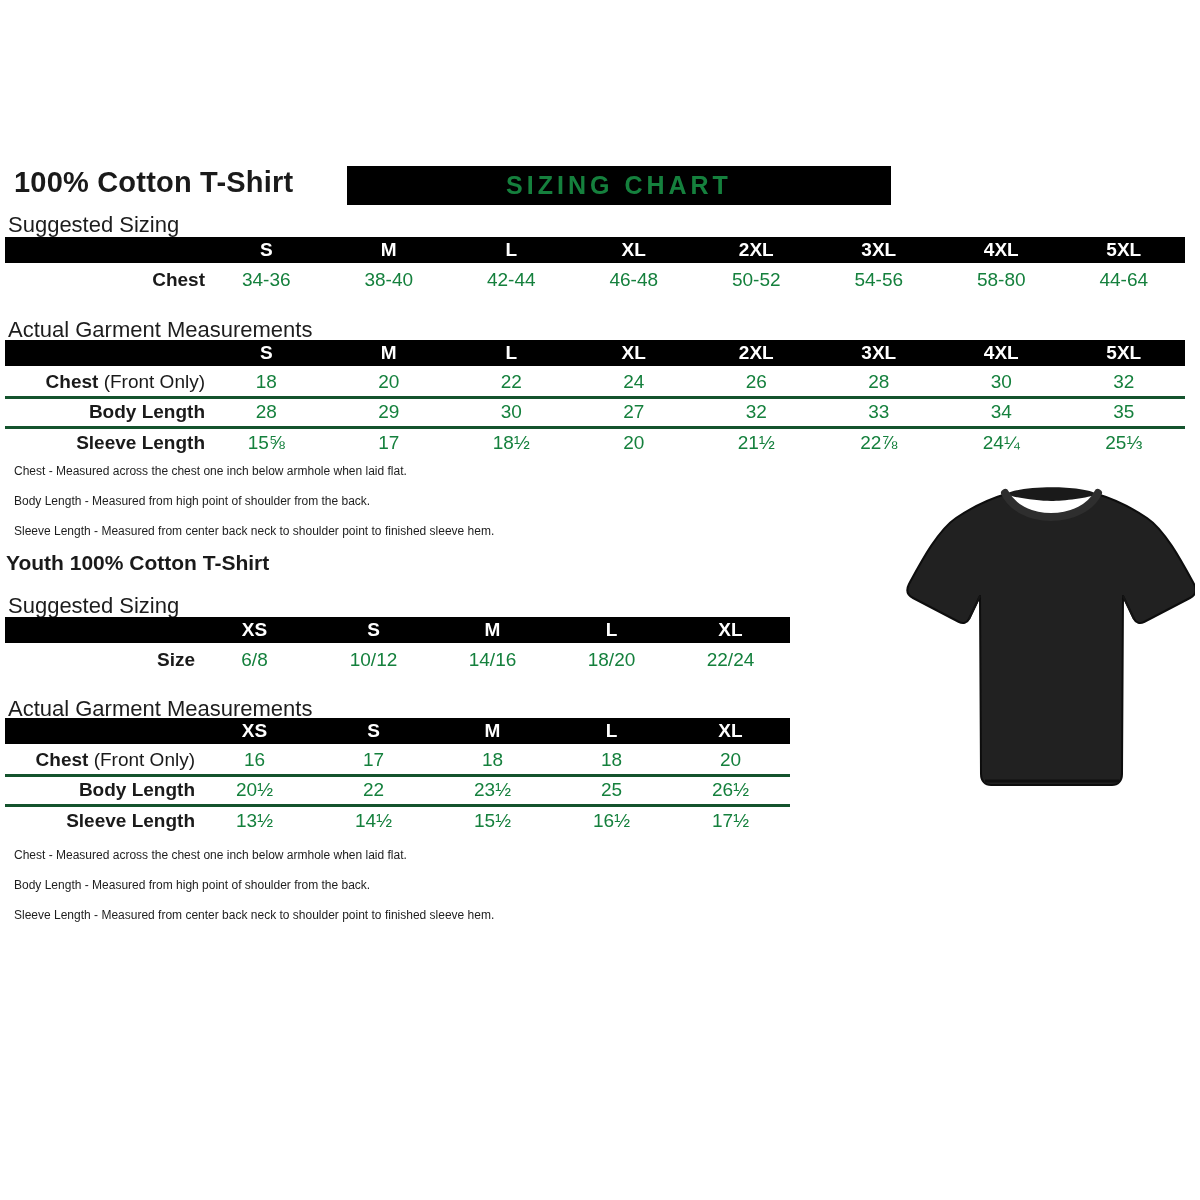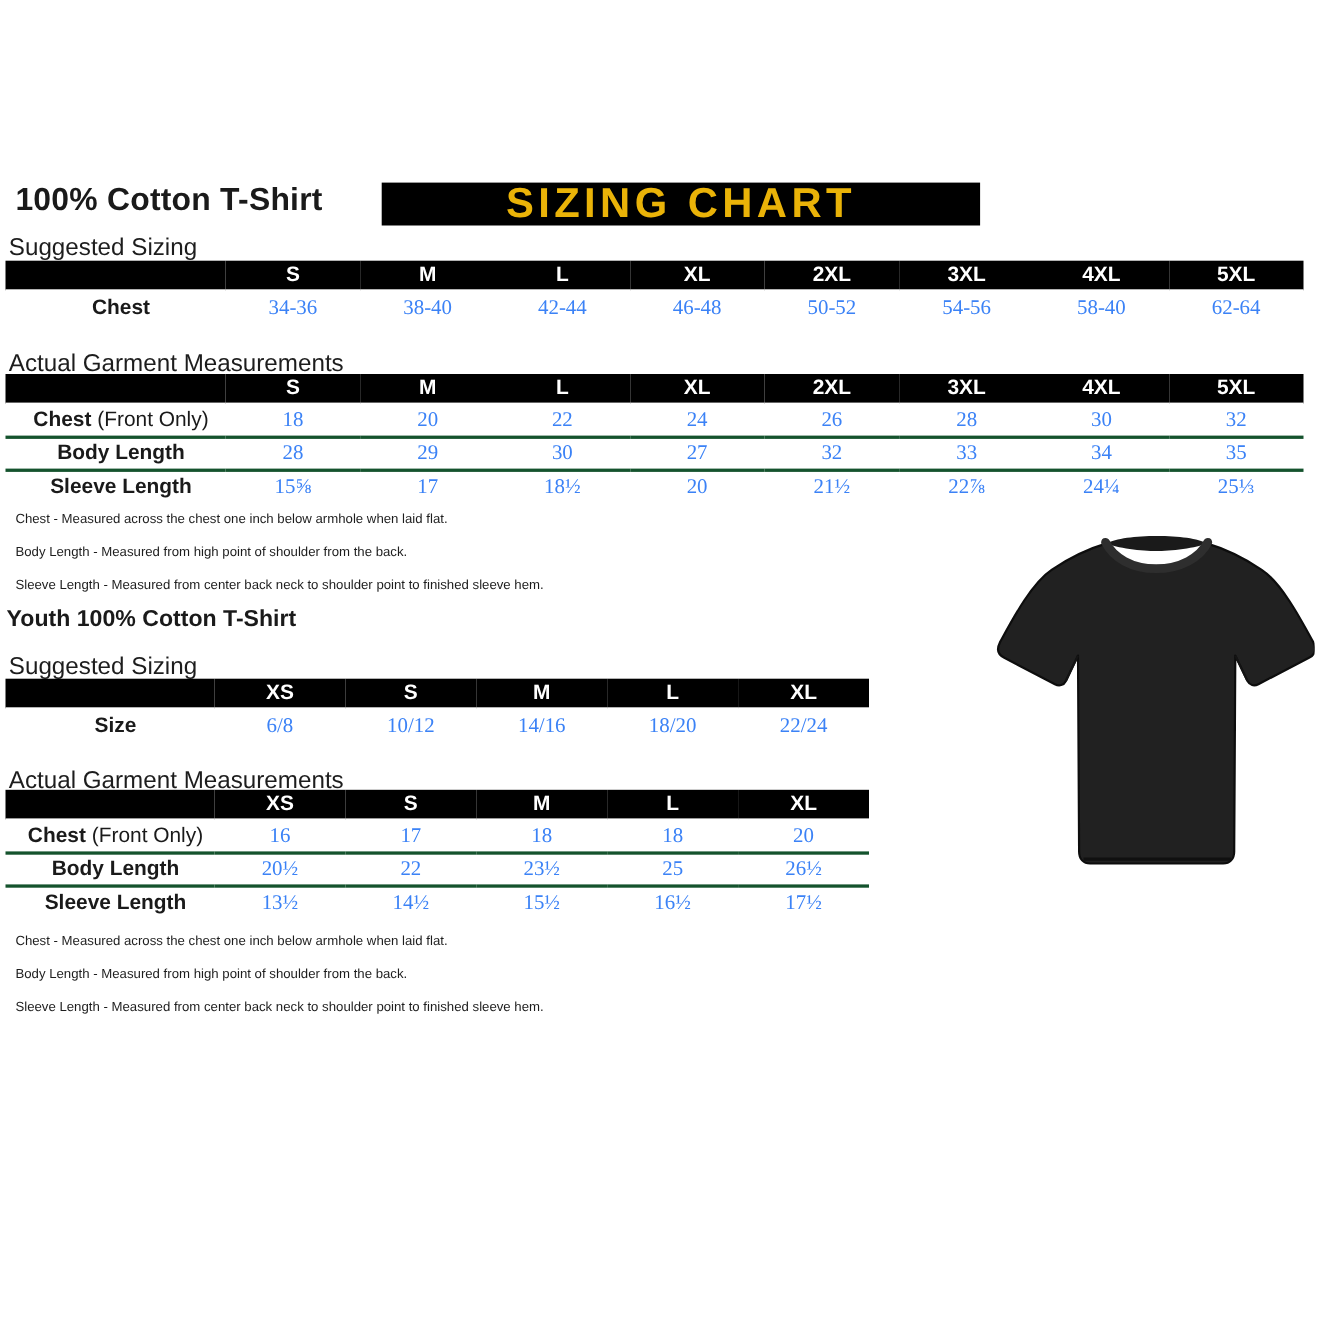--- a/index.html
+++ b/index.html
@@ -19,23 +19,23 @@
     font-size: 29px; font-weight: bold; color: #1a1a1a;
     letter-spacing: 0.2px;
   }
   .youth-title {
     position: absolute; top: 551px; left: 6px;
     font-size: 21px; font-weight: bold; color: #1a1a1a;
   }
   .banner {
     position: absolute; top: 166px; left: 347px;
     width: 544px; height: 39px;
-    background: #000000; color: #eab308;
+    background: #000000; color: #15803d;
     display: flex; align-items: center; justify-content: center;
-    font-size: 38px; font-weight: bold; letter-spacing: 4px;
+    font-size: 25px; font-weight: bold; letter-spacing: 4px;
   }
 
   
   .section-label {
     position: absolute; left: 8px;
     font-size: 22px; color: #1d1d1d; font-weight: normal;
   }
   #adult-suggested-label { top: 212px; }
   #adult-actual-label    { top: 317px; }
   #youth-suggested-label { top: 593px; }
@@ -54,28 +54,28 @@
   #youth-actual-table    { top: 718px; }
 
   .size-table thead th {
     background: #000000; color: #ffffff;
     font-size: 19px; font-weight: bold;
     height: 27px; text-align: center; padding: 0;
   }
   table.adult thead th.label-col, table.adult tbody th { width: 200px; }
   table.youth thead th.label-col, table.youth tbody th { width: 190px; }
   .size-table tbody th {
-    text-align: center; padding: 0 0 0 10px;
+    text-align: right; padding: 0 0 0 10px;
     font-size: 19px; font-weight: normal; color: #1a1a1a;
     height: 30px; vertical-align: middle;
   }
   .size-table tbody th .lead { font-weight: bold; }
   .size-table td {
-    text-align: center; font-size: 19px; color: #3b82f6;
-    height: 30px; padding: 0; vertical-align: middle; font-family: Liberation Serif, serif;
+    text-align: center; font-size: 19px; color: #15803d;
+    height: 30px; padding: 0; vertical-align: middle;
   }
   .size-table tbody tr { border-top: 2px solid #ffffff; }
   .size-table tbody tr + tr { border-top: 3px solid #14532d; }
 
   
   .notes { position: absolute; left: 14px; }
   #adult-notes { top: 459px; }
   #youth-notes { top: 843px; }
   .notes .note-line {
     font-size: 12px; color: #1d1d1d; height: 30px; line-height: 24px;
@@ -109,22 +109,22 @@
       </thead>
       <tbody>
         <tr>
           <th><span class="lead">Chest</span></th>
           <td>34-36</td>
           <td>38-40</td>
           <td>42-44</td>
           <td>46-48</td>
           <td>50-52</td>
           <td>54-56</td>
-          <td>58-40</td>
-          <td>62-64</td>
+          <td>58-80</td>
+          <td>44-64</td>
         </tr>
       </tbody>
     </table>
 
   <div class="section-label" id="adult-actual-label">Actual Garment Measurements</div>
   <table class="size-table adult" id="adult-actual-table">
       <thead>
         <tr>
           <th class="label-col"></th>
           <th>S</th>

